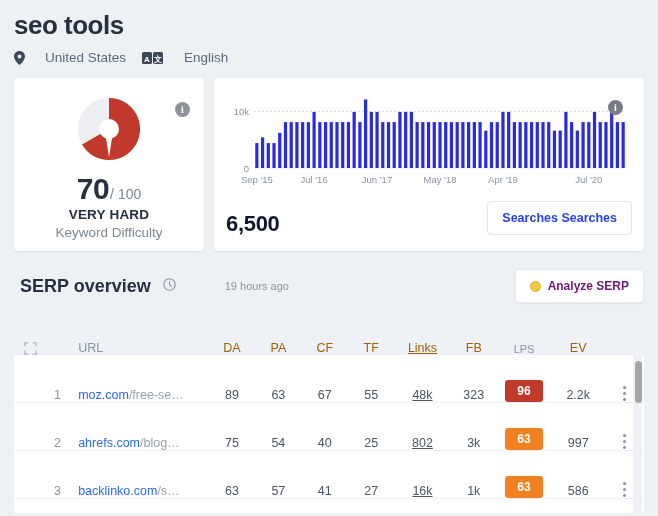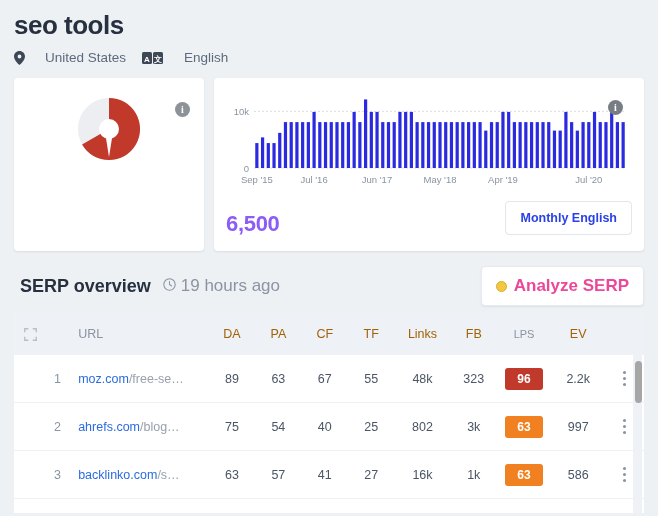--- a/index.html
+++ b/index.html
@@ -50,61 +50,61 @@
   }
   .kd-caption { font-size: 13.5px; color: #7b8794; margin-top: 3px; }
 
   
   .chart-area { position: relative; height: 100px; }
   .chart-svg { display: block; }
   .vol-bottom {
     position: absolute; left: 12px; right: 12px; bottom: 14px;
     display: flex; align-items: flex-end; justify-content: space-between;
   }
-  .vol-num { font-size: 22px; font-weight: bold; color: #8b5cf6; letter-spacing: -0.3px; }
+  .vol-num { font-size: 22px; font-weight: bold; color: #0f172a; letter-spacing: -0.3px; }
   .vol-caption { font-size: 13.5px; color: #7b8794; margin-top: 2px; }
   .seg-group {
     display: flex; background: #f2f4f7; border-radius: 4px;
     border: 1px solid #e3e7ed; overflow: hidden; margin-bottom: 2px;
   }
   .seg { font-size: 12.5px; padding: 9px 14px; color: #70798a; cursor: pointer; }
   .seg.active {
     background: #fff; color: #2a41e8; font-weight: bold;
     border-radius: 3px; box-shadow: 0 1px 2px rgba(30,50,80,.13);
   }
 
   
   .serp-head {
     display: flex; align-items: center; margin-top: 18px; height: 34px;
   }
   .serp-title { font-size: 18px; font-weight: bold; color: #26303e; margin-left: 6px; }
   .serp-time { display: flex; align-items: center; gap: 5px; margin-left: 12px; }
-  .serp-time-txt { font-size: 17px; color: #8a94a2; }
+  .serp-time-txt { font-size: 11px; color: #8a94a2; margin-left: 44px; }
   .analyze-btn {
     margin-left: auto; background: #fff; border: 1px solid #e6eaf0;
     border-radius: 4px; padding: 9px 14px; display: flex; align-items: center;
     gap: 7px; cursor: pointer; box-shadow: 0 1px 2px rgba(30,50,80,.08);
   }
   .coin { width: 11px; height: 11px; border-radius: 50%; background: #f2c744;
           border: 1px solid #dbae26; }
-  .analyze-txt { font-size: 17px; font-weight: bold; color: #ec4899; }
+  .analyze-txt { font-size: 12px; font-weight: bold; color: #701a75; }
 
   
   .table-wrap {
     margin-top: 10px; background: #fff; border-radius: 4px 4px 0 0;
     overflow: hidden; position: relative; height: 200px;
   }
-  .trow { display: flex; align-items: center; height: 48px; font-size: 12.5px; }
+  .trow { display: flex; align-items: flex-end; height: 48px; font-size: 12.5px; }
   .thead { background: #eef1f5; height: 42px; color: #8a94a2; }
   .tbody-row { border-bottom: 1px solid #eef0f3; background: #fff; }
   .c-exp { width: 34px; display: flex; justify-content: center; }
   .c-rank { width: 22px; text-align: center; color: #8a94a2; }
   .c-url { width: 145px; padding-left: 10px; white-space: nowrap; overflow: hidden; }
   .c-num { width: 48px; text-align: center; color: #4a5565; }
-  .c-links { width: 58px; text-align: center; color: #4a5565; }
+  .c-links { width: 58px; text-align: center; color: #4a5565; text-decoration: underline; }
   .c-fb { width: 48px; text-align: center; color: #4a5565; }
   .c-lps { width: 56px; display: flex; justify-content: center; }
   .c-ev { width: 56px; text-align: center; color: #4a5565; }
   .c-kebab { width: 40px; display: flex; justify-content: center; cursor: pointer; }
   .thead .c-num, .thead .c-links, .thead .c-fb, .thead .c-ev { color: #a16207; }
   .thead .c-lps { color: #8a94a2; font-size: 11px; align-items: center; }
   .dom { color: #2a6ce0; }
   .path { color: #98a1ae; }
   .pill {
     color: #fff; font-size: 12px; font-weight: bold; border-radius: 3px;
@@ -158,20 +158,25 @@
         <svg width="74" height="74" viewBox="0 0 100 100">
 
           <circle cx="50" cy="50" r="42" fill="#eceef1"></circle>
 
           <path d="M50,8 A42,42 0 1,1 13.6,71.0 L50,50 Z" fill="#c0392b"></path>
 
           <path d="M44,50 L50,88 L56,50 Z" fill="#ffffff"></path>
 
           <circle cx="50" cy="50" r="13.5" fill="#ffffff"></circle>
         </svg>
+      </div>
+      <div class="kd-score">
+        <span class="kd-num">70</span><span class="kd-den">/ 100</span>
+        <div class="kd-rating">VERY HARD</div>
+        <div class="kd-caption">Keyword Difficulty</div>
       </div>
     </div>
 
     <div class="card vol-card">
       <div class="info-badge vol-info">i</div>
       <div class="chart-area">
         <svg class="chart-svg" id="barchart" width="406" height="100">
             <line x1="28" y1="80" x2="400" y2="80" stroke="#d9dde3" stroke-width="1" stroke-dasharray="2 2"></line>
             <text x="23" y="84" text-anchor="end" font-size="9.5" fill="#8a94a2" font-family="Liberation Sans, sans-serif">0</text>
             <line x1="28" y1="23.33333333333333" x2="400" y2="23.33333333333333" stroke="#d9dde3" stroke-width="1" stroke-dasharray="2 2"></line>
@@ -247,21 +252,21 @@
             <text x="214.0" y="95" text-anchor="middle" font-size="9.5" fill="#8a94a2" font-family="Liberation Sans, sans-serif">May '18</text>
             <text x="277.0" y="95" text-anchor="middle" font-size="9.5" fill="#8a94a2" font-family="Liberation Sans, sans-serif">Apr '19</text>
             <text x="362.8" y="95" text-anchor="middle" font-size="9.5" fill="#8a94a2" font-family="Liberation Sans, sans-serif">Jul '20</text>
           </svg>
       </div>
       <div class="vol-bottom">
         <div>
           <div class="vol-num">6,500</div>
         </div>
         <div class="seg-group">
-          <div class="seg active">Monthly English</div>
+          <div class="seg active">Searches Searches</div>
         </div>
       </div>
     </div>
   </div>
 
   <div class="serp-head">
     <div class="serp-title">SERP overview</div>
     <div class="serp-time">
       <span>
         <svg width="13" height="13" viewBox="0 0 16 16">

